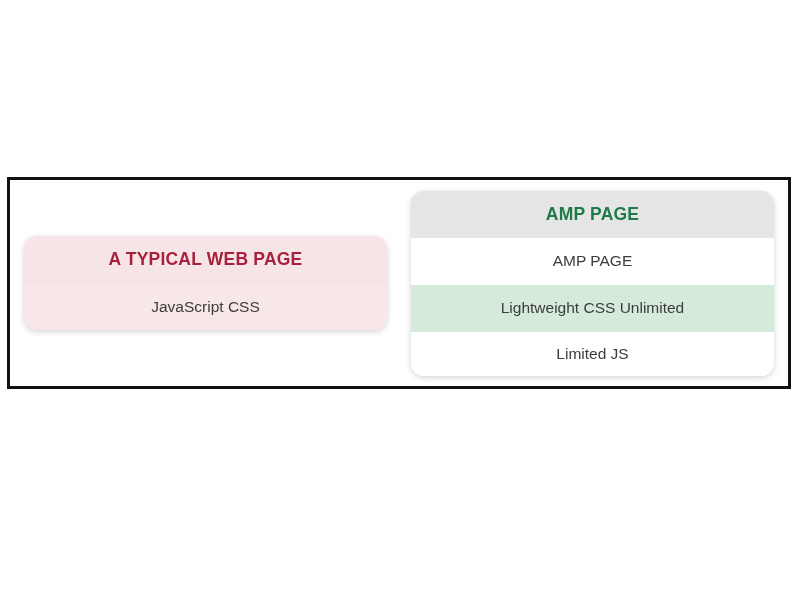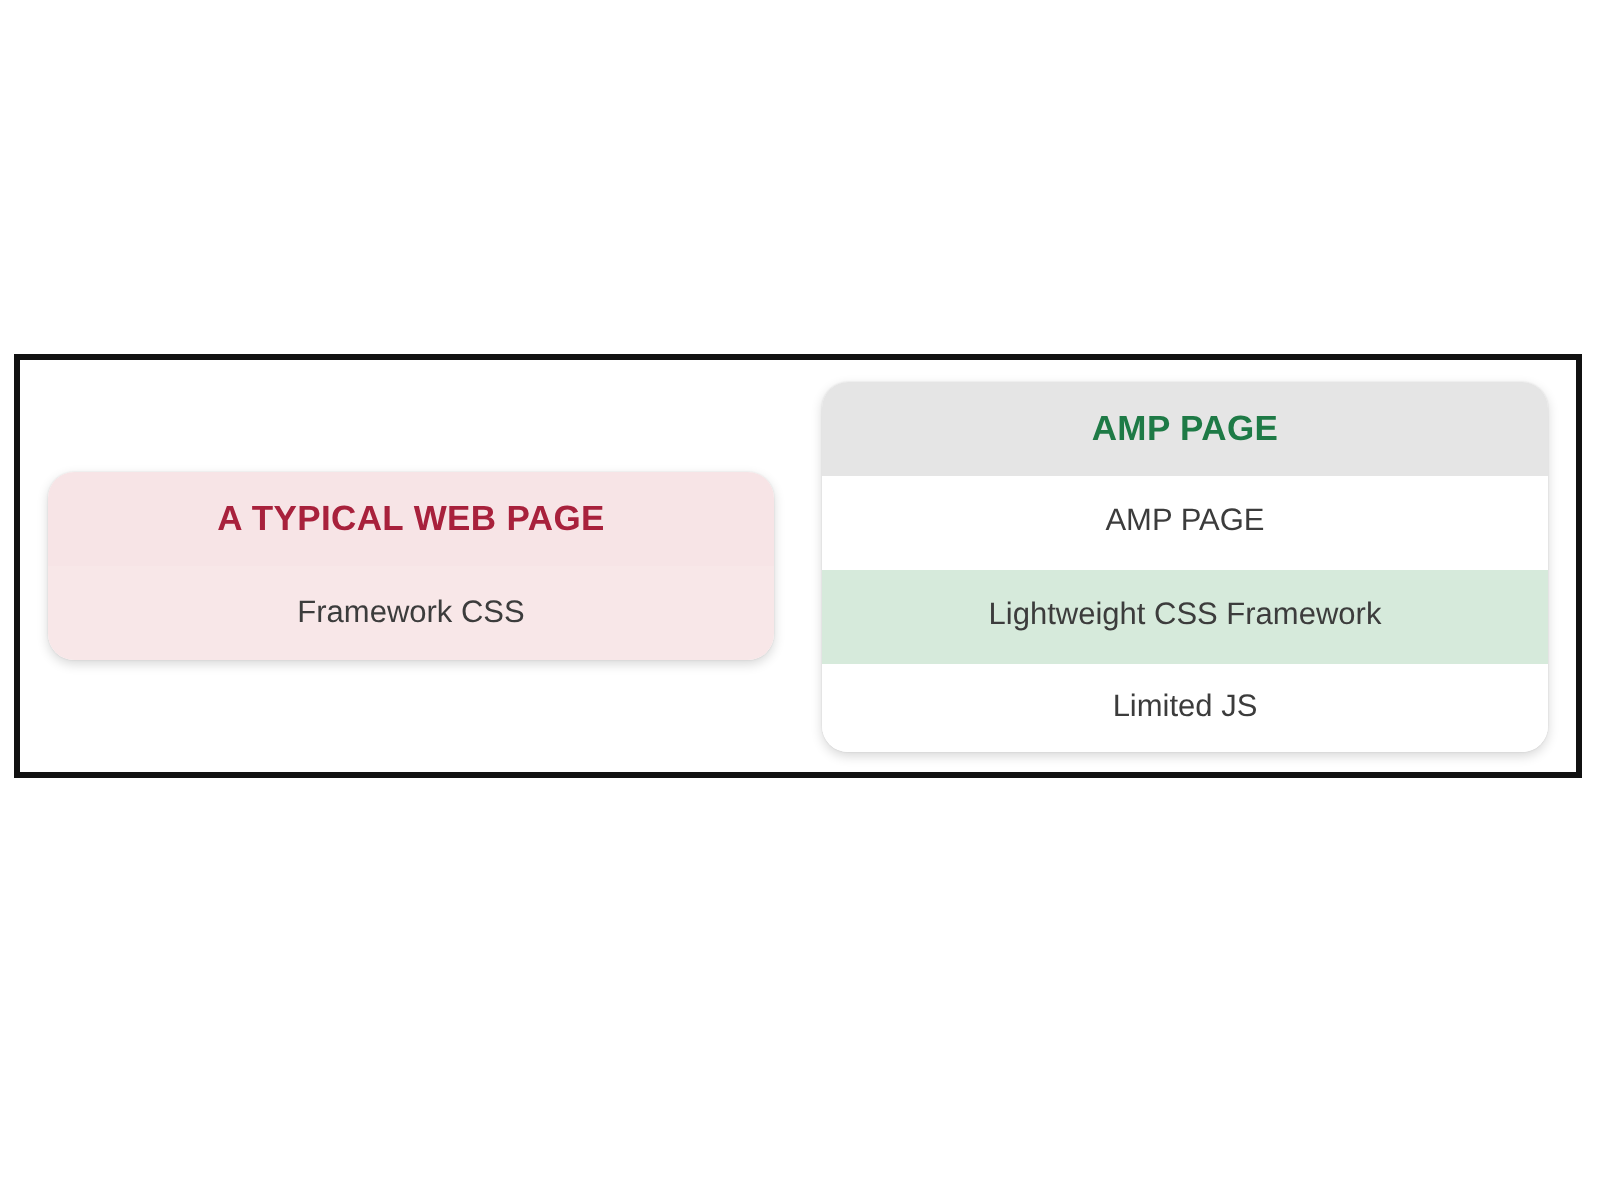--- a/index.html
+++ b/index.html
@@ -101,26 +101,26 @@
 </head>
 <body>
 
 <div id="stage">
 
   <div id="frame">
     <div id="cards">
 
       <div class="card card-typical">
         <div class="card-header">A TYPICAL WEB PAGE</div>
-        <div class="card-row tint">Framework CSS</div>
+        <div class="card-row tint">JavaScript CSS</div>
       </div>
 
       <div class="card card-amp">
         <div class="card-header">AMP PAGE</div>
         <div class="card-row">AMP PAGE</div>
-        <div class="card-row tint">Lightweight CSS Framework</div>
+        <div class="card-row tint">Lightweight CSS Unlimited</div>
         <div class="card-row last">Limited JS</div>
       </div>
 
     </div>
   </div>
 
 </div>
 
 </body></html>

